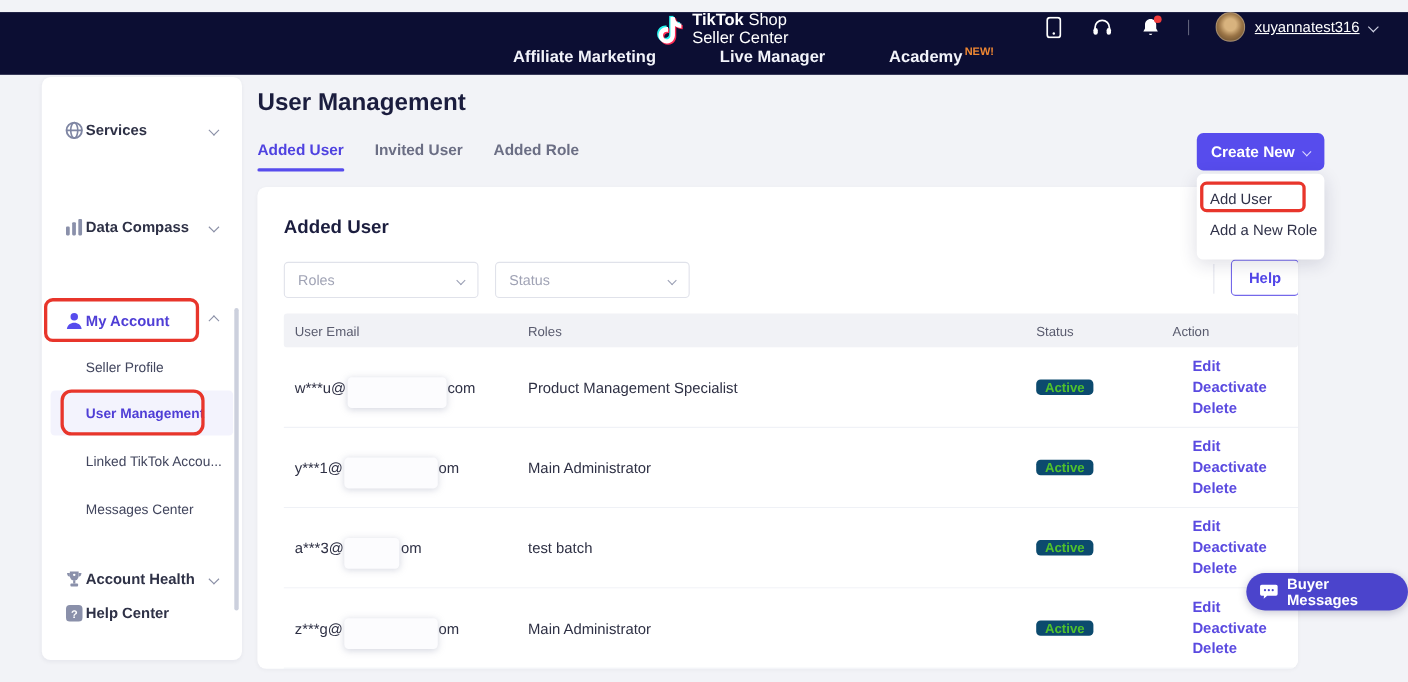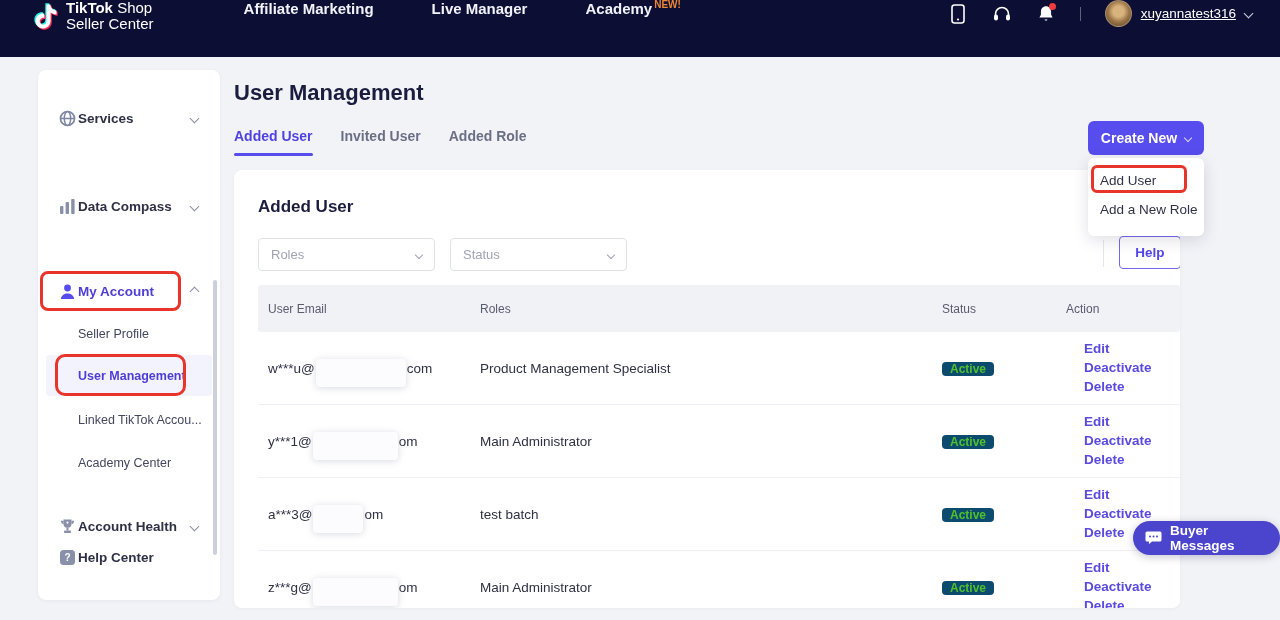--- a/index.html
+++ b/index.html
@@ -1,20 +1,20 @@
 <!DOCTYPE html>
 <html><head>
 <meta charset="utf-8">
 <style>
   * { margin:0; padding:0; box-sizing:border-box; }
   html,body { width:1280px; height:620px; overflow:hidden; }
   body { font-family:"Liberation Sans", sans-serif; background:#f2f3f7; position:relative; color:#2e3146; }
 
   
-  .navbar { position:absolute; left:0; top:0; width:1280px; height:57px; background:#0c0e33; display:flex; align-items:flex-start; z-index:50; }
+  .navbar { position:absolute; left:0; top:11px; width:1280px; height:57px; background:#0c0e33; display:flex; align-items:center; z-index:50;flex-direction:column; }
   .logo { display:flex; align-items:center; margin-left:34px; gap:8px; }
   .logo-note { position:relative; width:24px; height:27px; }
   .logo-note svg { position:absolute; left:0; top:0; }
   .logo-text { color:#fff; line-height:16px; font-size:15px; }
   .logo-text .b { font-weight:bold; }
   .nav-links { display:flex; align-items:center; margin-left:90px; gap:58px; }
   .nav-link { color:#f2f3fa; font-size:15px; font-weight:600; cursor:pointer; position:relative; }
   .nav-new { color:#ef8733; font-size:10px; font-weight:bold; position:relative; top:-6px; margin-left:2px; }
   .nav-right { position:absolute; right:28px; display:flex; align-items:center; gap:24px; }
   .nav-ic { width:20px; height:22px; display:flex; align-items:center; justify-content:center; cursor:pointer; position:relative; }
@@ -59,21 +59,21 @@
   .section-title { position:absolute; left:24px; top:27px; font-size:17px; font-weight:bold; color:#1b1d3e; }
   .select { position:absolute; top:68px; width:177px; height:33px; border:1px solid #e0e2ea; border-radius:4px; display:flex; align-items:center; padding:0 12px; cursor:pointer; background:#fff; }
   .select .ph { font-size:13px; color:#a0a3b5; }
   .select .chev { position:absolute; right:12px; width:6px; height:6px; color:#9ba0b5; }
   .sel-roles { left:24px; }
   .sel-status { left:216px; }
   .filter-divider { position:absolute; left:869px; top:70px; width:1px; height:27px; background:#e4e6ee; }
   .btn-reset { position:absolute; left:885px; top:66px; width:62px; height:33px; background:#fff; border:1px solid #7468ea; border-radius:4px; color:#5246e8; font-size:13.5px; font-weight:600; display:flex; align-items:center; justify-content:center; cursor:pointer; }
 
   .table { position:absolute; left:24px; top:115px; width:922px; }
-  .thead { display:grid; grid-template-columns:212px 462px 124px 1fr; height:47px; align-items:center; background:#f1f2f6; border-radius:3px; padding-left:10px; }
+  .thead { display:grid; grid-template-columns:212px 462px 124px 1fr; height:31px; align-items:center; background:#f1f2f6; border-radius:3px; padding-left:10px; }
   .thead span { font-size:12px; color:#595b6e; }
   .trow { display:grid; grid-template-columns:212px 462px 124px 1fr; min-height:73px; align-items:center; padding-left:10px; border-bottom:1px solid #eef0f5; background:#fff; }
   .cell-email { font-size:13.5px; color:#2e3044; white-space:nowrap; display:flex; align-items:center; }
   .redact { display:inline-block; height:28px; margin:0 1px; background:#fcfcfe; border-radius:4px; box-shadow:0 1px 7px rgba(150,156,180,0.38); position:relative; top:5px; }
   .cell-role { font-size:13.5px; color:#2e3044; }
   .badge-active { display:inline-block; font-size:12px; font-weight:600; color:#4fc12c; background:#0c4a6e; border-radius:4px; padding:0 8px; }
   .cell-actions { display:flex; flex-direction:column; gap:1px; padding-left:18px; }
   .cell-actions span { font-size:13.5px; font-weight:600; color:#5a4ae0; line-height:18px; cursor:pointer; }
 
   
@@ -182,21 +182,21 @@
   <div class="sub-item" style="top:252px">
     <span class="sub-label">Seller Profile</span>
   </div>
   <div class="sub-item" style="top:294px">
     <span class="sub-label purple">User Management</span>
   </div>
   <div class="sub-item" style="top:338px">
     <span class="sub-label">Linked TikTok Accou...</span>
   </div>
   <div class="sub-item" style="top:381px">
-    <span class="sub-label">Academy Center</span>
+    <span class="sub-label">Messages Center</span>
   </div>
 
   <div class="side-item" style="top:442px">
     <span class="side-ic">
         <svg width="17" height="17" viewBox="0 0 17 17">
           <path d="M4.5 1.5h8v4.2a4 4 0 0 1-8 0z" fill="#8a90aa"></path>
           <path d="M2 2.8h2.5v3.5A3 3 0 0 1 2 3.8zM15 2.8h-2.5v3.5a3 3 0 0 0 2.5-2.5z" fill="#8a90aa"></path>
           <rect x="7.5" y="9.5" width="2" height="3" fill="#8a90aa"></rect>
           <rect x="5" y="12.5" width="7" height="2.6" rx="0.8" fill="#8a90aa"></rect>
           <circle cx="8.5" cy="4.6" r="1.1" fill="#fff"></circle>

